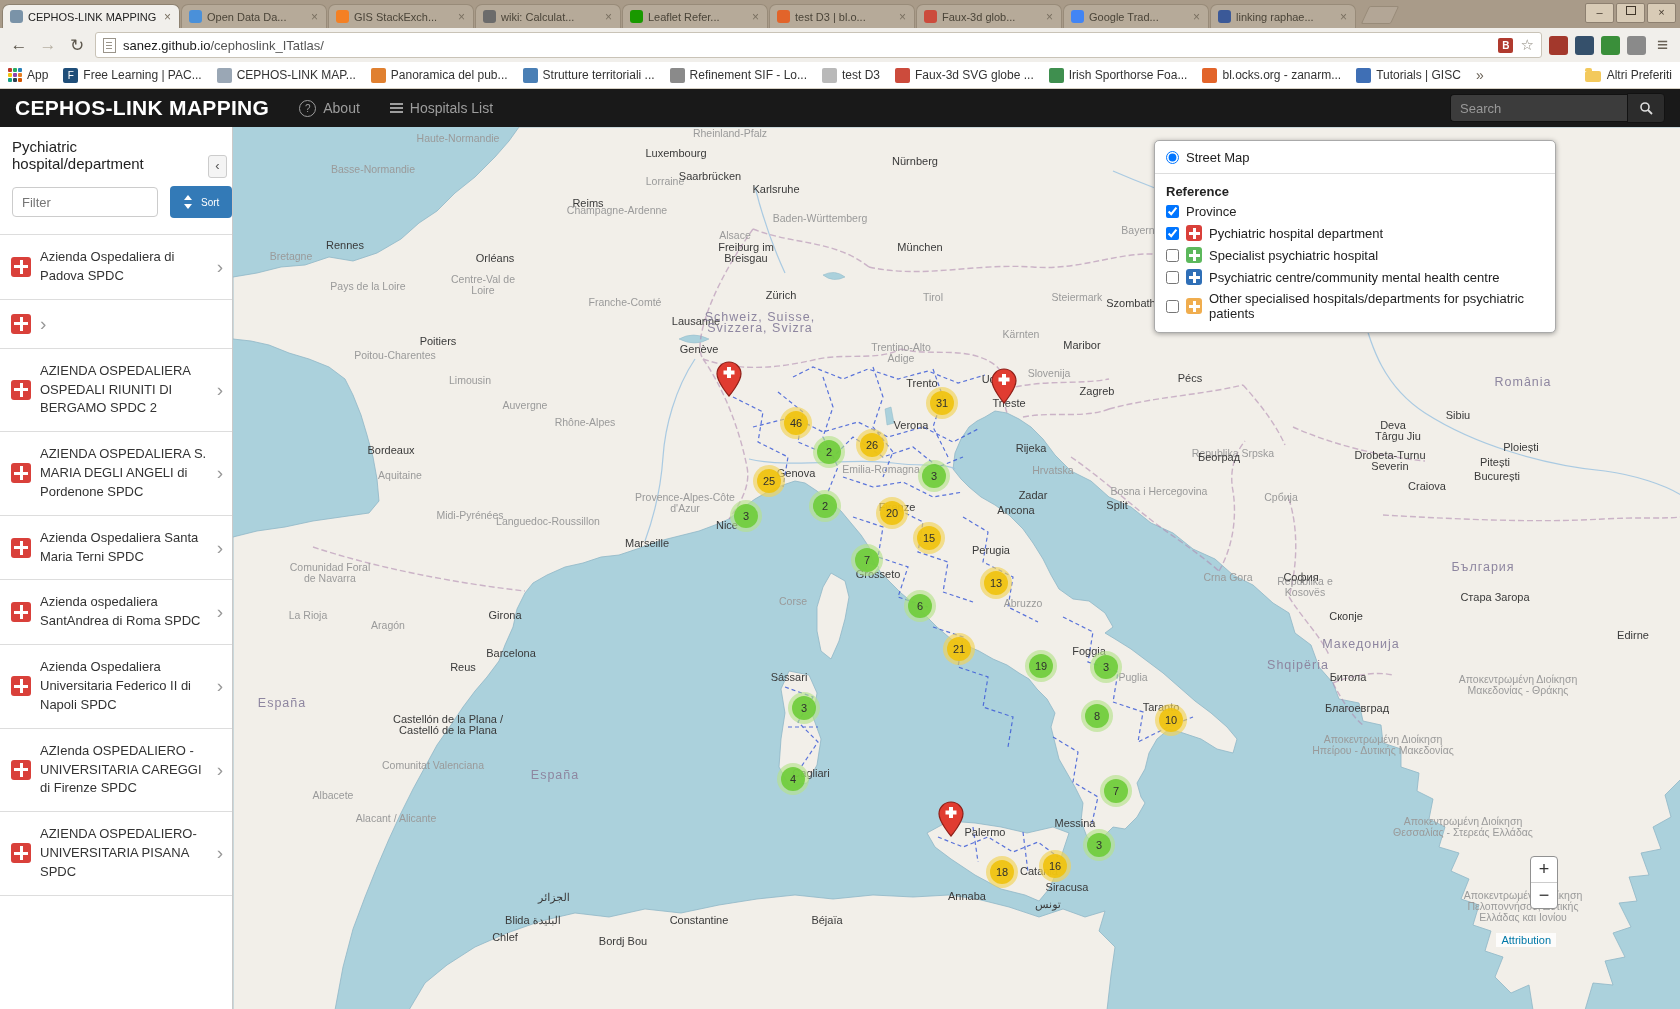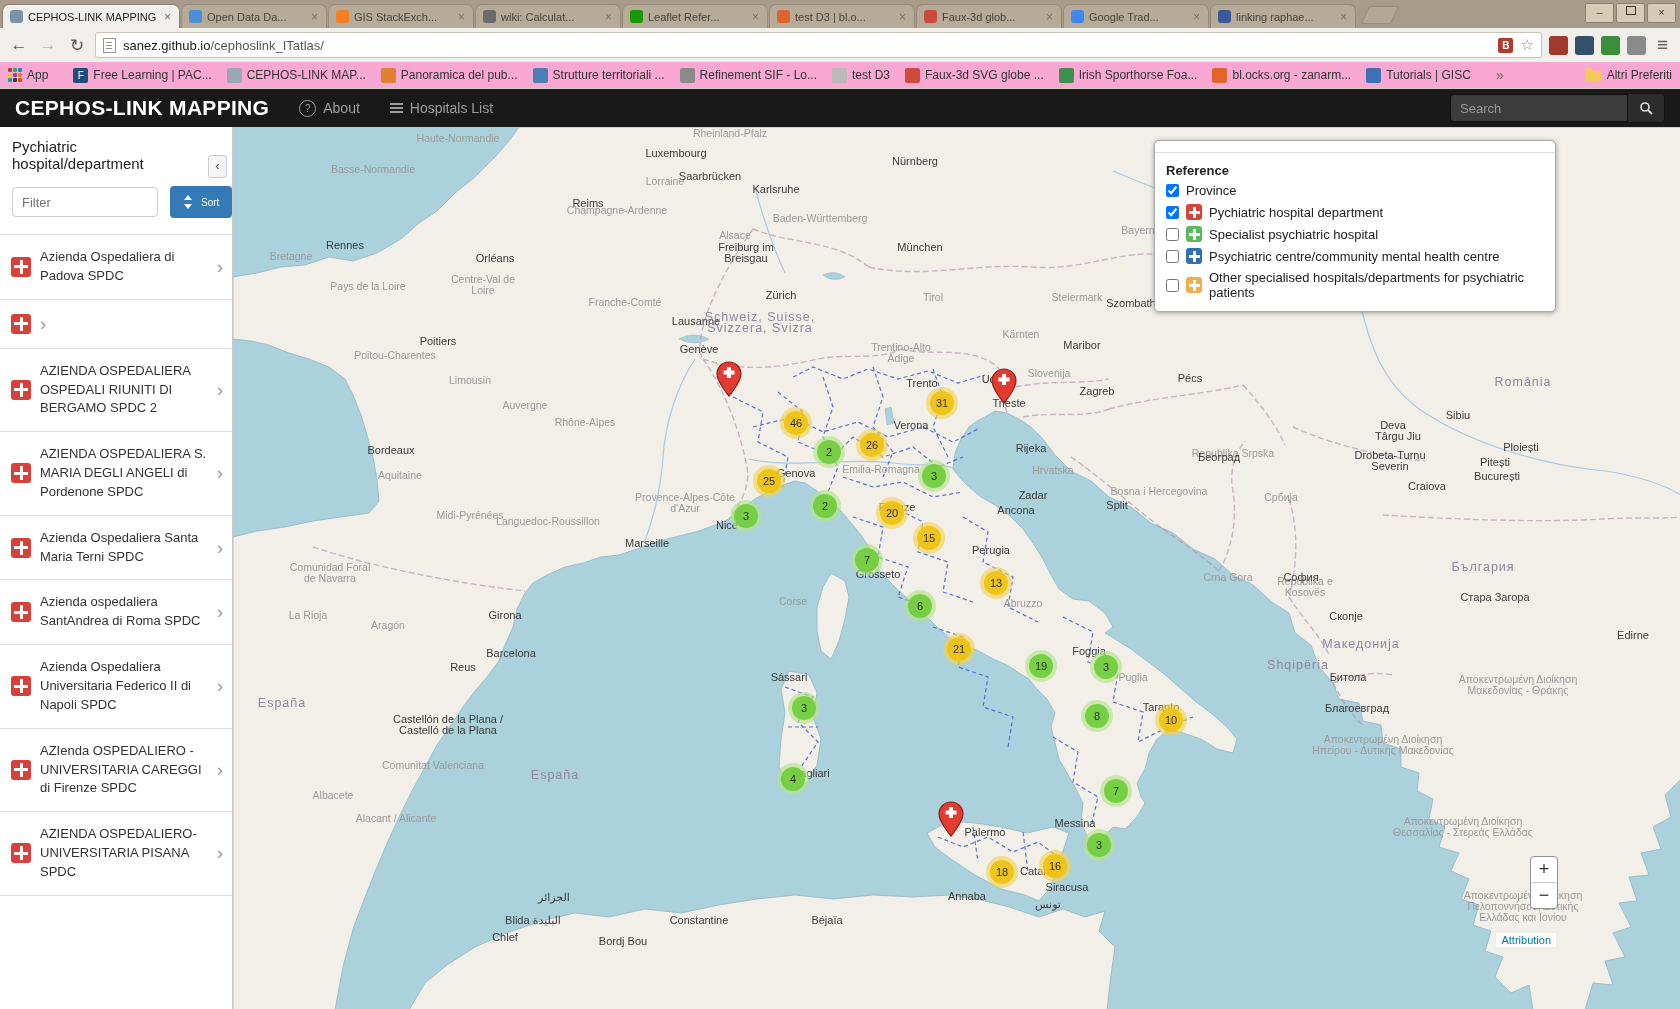--- a/index.html
+++ b/index.html
@@ -29,21 +29,21 @@
   .pageicon::after{content:"";position:absolute;left:2px;top:3px;width:6px;height:1px;background:#9a948a;box-shadow:0 3px 0 #9a948a,0 6px 0 #9a948a;}
   .url{flex:1;white-space:nowrap;overflow:hidden;}
   .url .dom{color:#1a1a1a;}
   .url .path{color:#555;}
   .omni-red{width:15px;height:15px;border-radius:2px;background:#b03a2e;color:#fff;font-size:10px;font-weight:bold;text-align:center;line-height:15px;flex:none;}
   .star{color:#8d887d;font-size:15px;flex:none;}
   .ext{width:19px;height:19px;border-radius:3px;flex:none;}
   .menuicon{font-size:19px;color:#6a6257;padding:0 4px;}
 
   
-  .bmbar{height:26px;background:#f9a8d4;border-bottom:1px solid #d6d0c4;display:flex;align-items:center;padding:0 8px;gap:25px;font-size:12px;color:#333;flex:none;white-space:nowrap;overflow:hidden;}
+  .bmbar{height:26px;background:#ffffff;border-bottom:1px solid #d6d0c4;display:flex;align-items:center;padding:0 8px;gap:15px;font-size:12px;color:#333;flex:none;white-space:nowrap;overflow:hidden;}
   .bm{display:flex;align-items:center;gap:5px;}
   .bm .fi{width:15px;height:15px;border-radius:2px;font-size:10px;color:#fff;text-align:center;line-height:15px;flex:none;}
   .apps{display:grid;grid-template-columns:repeat(3,4px);grid-auto-rows:4px;gap:1px;}
   .apps i{display:block;background:#c0392b;border-radius:1px;}
   .apps i:nth-child(2){background:#27ae60}.apps i:nth-child(3){background:#2980b9}
   .apps i:nth-child(4){background:#f1c40f}.apps i:nth-child(5){background:#8e44ad}.apps i:nth-child(6){background:#e67e22}
   .apps i:nth-child(7){background:#16a085}.apps i:nth-child(8){background:#2c3e50}.apps i:nth-child(9){background:#d35400}
   .bm-overflow{color:#6a6257;font-size:14px;}
   .bm-right{margin-left:auto;display:flex;align-items:center;gap:6px;}
   .folder{width:16px;height:11px;background:#f3c95c;border-radius:2px;position:relative;margin-top:2px;}
@@ -564,20 +564,24 @@
           <div class="pin" style="left:718px;top:694px">
      <svg viewBox="0 0 26 36" width="26" height="36">
        <path d="M13 1C6.4 1 1 6.3 1 12.8 1 21 13 35 13 35s12-14 12-22.2C25 6.3 19.6 1 13 1z" fill="#e03c31" stroke="#8e1f18" stroke-width="1.2"></path>
        <rect x="11" y="6" width="4" height="11" fill="#fff"></rect>
               <rect x="7.5" y="9.5" width="11" height="4" fill="#fff"></rect>
      </svg>
    </div>
         </div>
 
       <div class="layers">
+        <label class="row">
+          <input type="radio" checked="" style="">
+          <span>Street Map</span>
+        </label>
         <div class="lsep"></div>
         <div class="head">Reference</div>
         <label class="row">
           <input type="checkbox" checked="" style="">
           <span>Province</span>
         </label>
         <div>
             <label class="row">
     <input type="checkbox" checked="" style="">
     <span class="minicross" style="background:#d9403a"></span>

